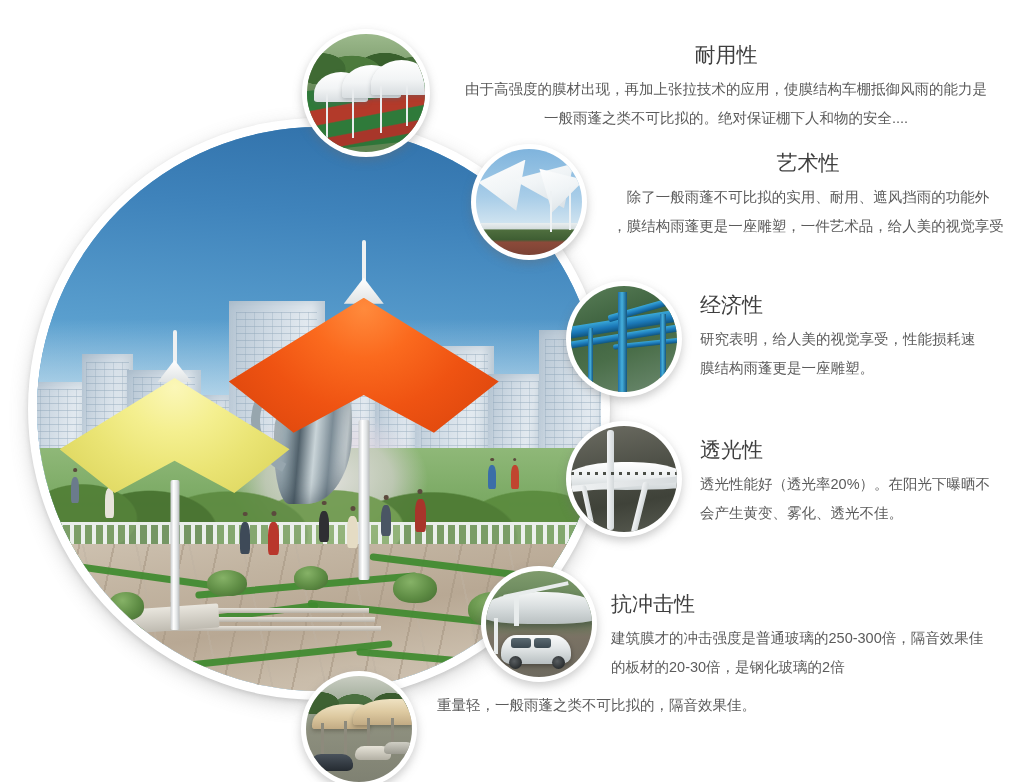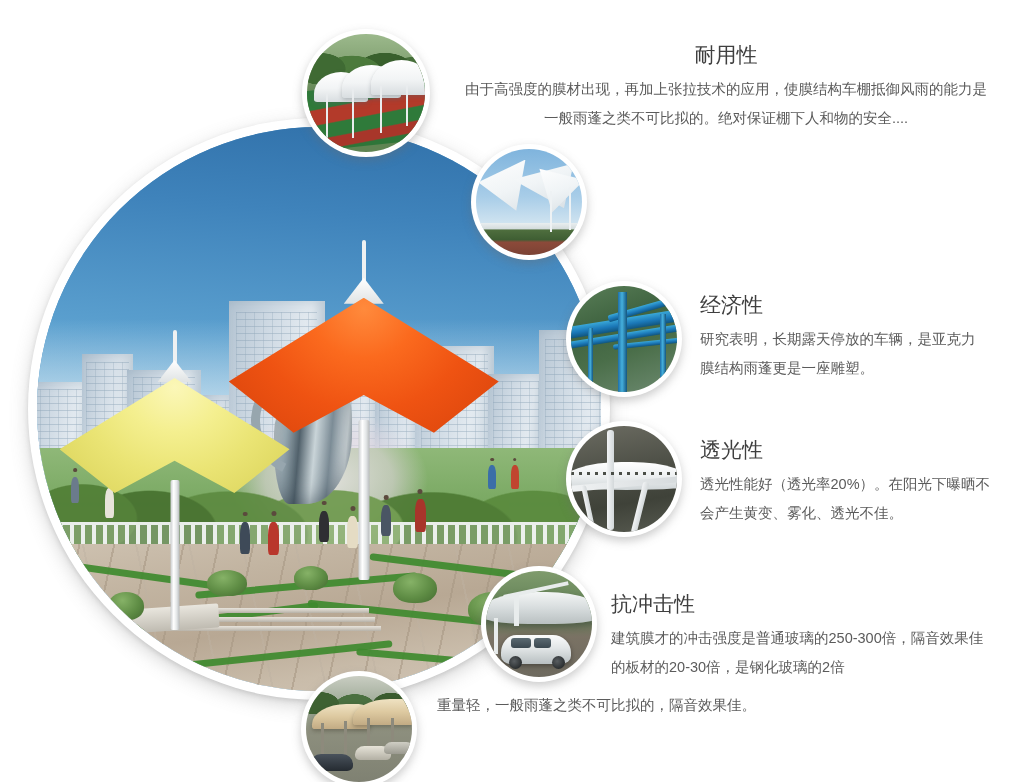--- a/index.html
+++ b/index.html
@@ -474,25 +474,32 @@
   </div>
 
   <div class="card ta-r" style="left:446px; top:42px; width:560px;">
     <div class="card-title">耐用性</div>
     <div class="card-body">
       <span class="ln">由于高强度的膜材出现，再加上张拉技术的应用，使膜结构车棚抵御风雨的能力是</span>
       <span class="ln">一般雨蓬之类不可比拟的。绝对保证棚下人和物的安全....</span>
     </div>
   </div>
 
+  <div class="card ta-r" style="left:612px; top:150px; width:392px;">
+    <div class="card-title">艺术性</div>
+    <div class="card-body">
+      <span class="ln">除了一般雨蓬不可比拟的实用、耐用、遮风挡雨的功能外</span>
+      <span class="ln">，膜结构雨蓬更是一座雕塑，一件艺术品，给人美的视觉享受</span>
+    </div>
+  </div>
 
   <div class="card ta-l" style="left:700px; top:292px; width:310px;">
     <div class="card-title">经济性</div>
     <div class="card-body">
-      <span class="ln">研究表明，长期露天停放的车辆，是亚克力</span>
+      <span class="ln">研究表明，给人美的视觉享受，性能损耗速</span>
       <span class="ln">膜结构雨蓬更是一座雕塑。</span>
     </div>
   </div>
 
   <div class="card ta-l" style="left:700px; top:437px; width:310px;">
     <div class="card-title">透光性</div>
     <div class="card-body">
       <span class="ln">透光性能好（透光率20%）。在阳光下曝晒不</span>
       <span class="ln">会产生黄变、雾化、透光不佳。</span>
     </div>

